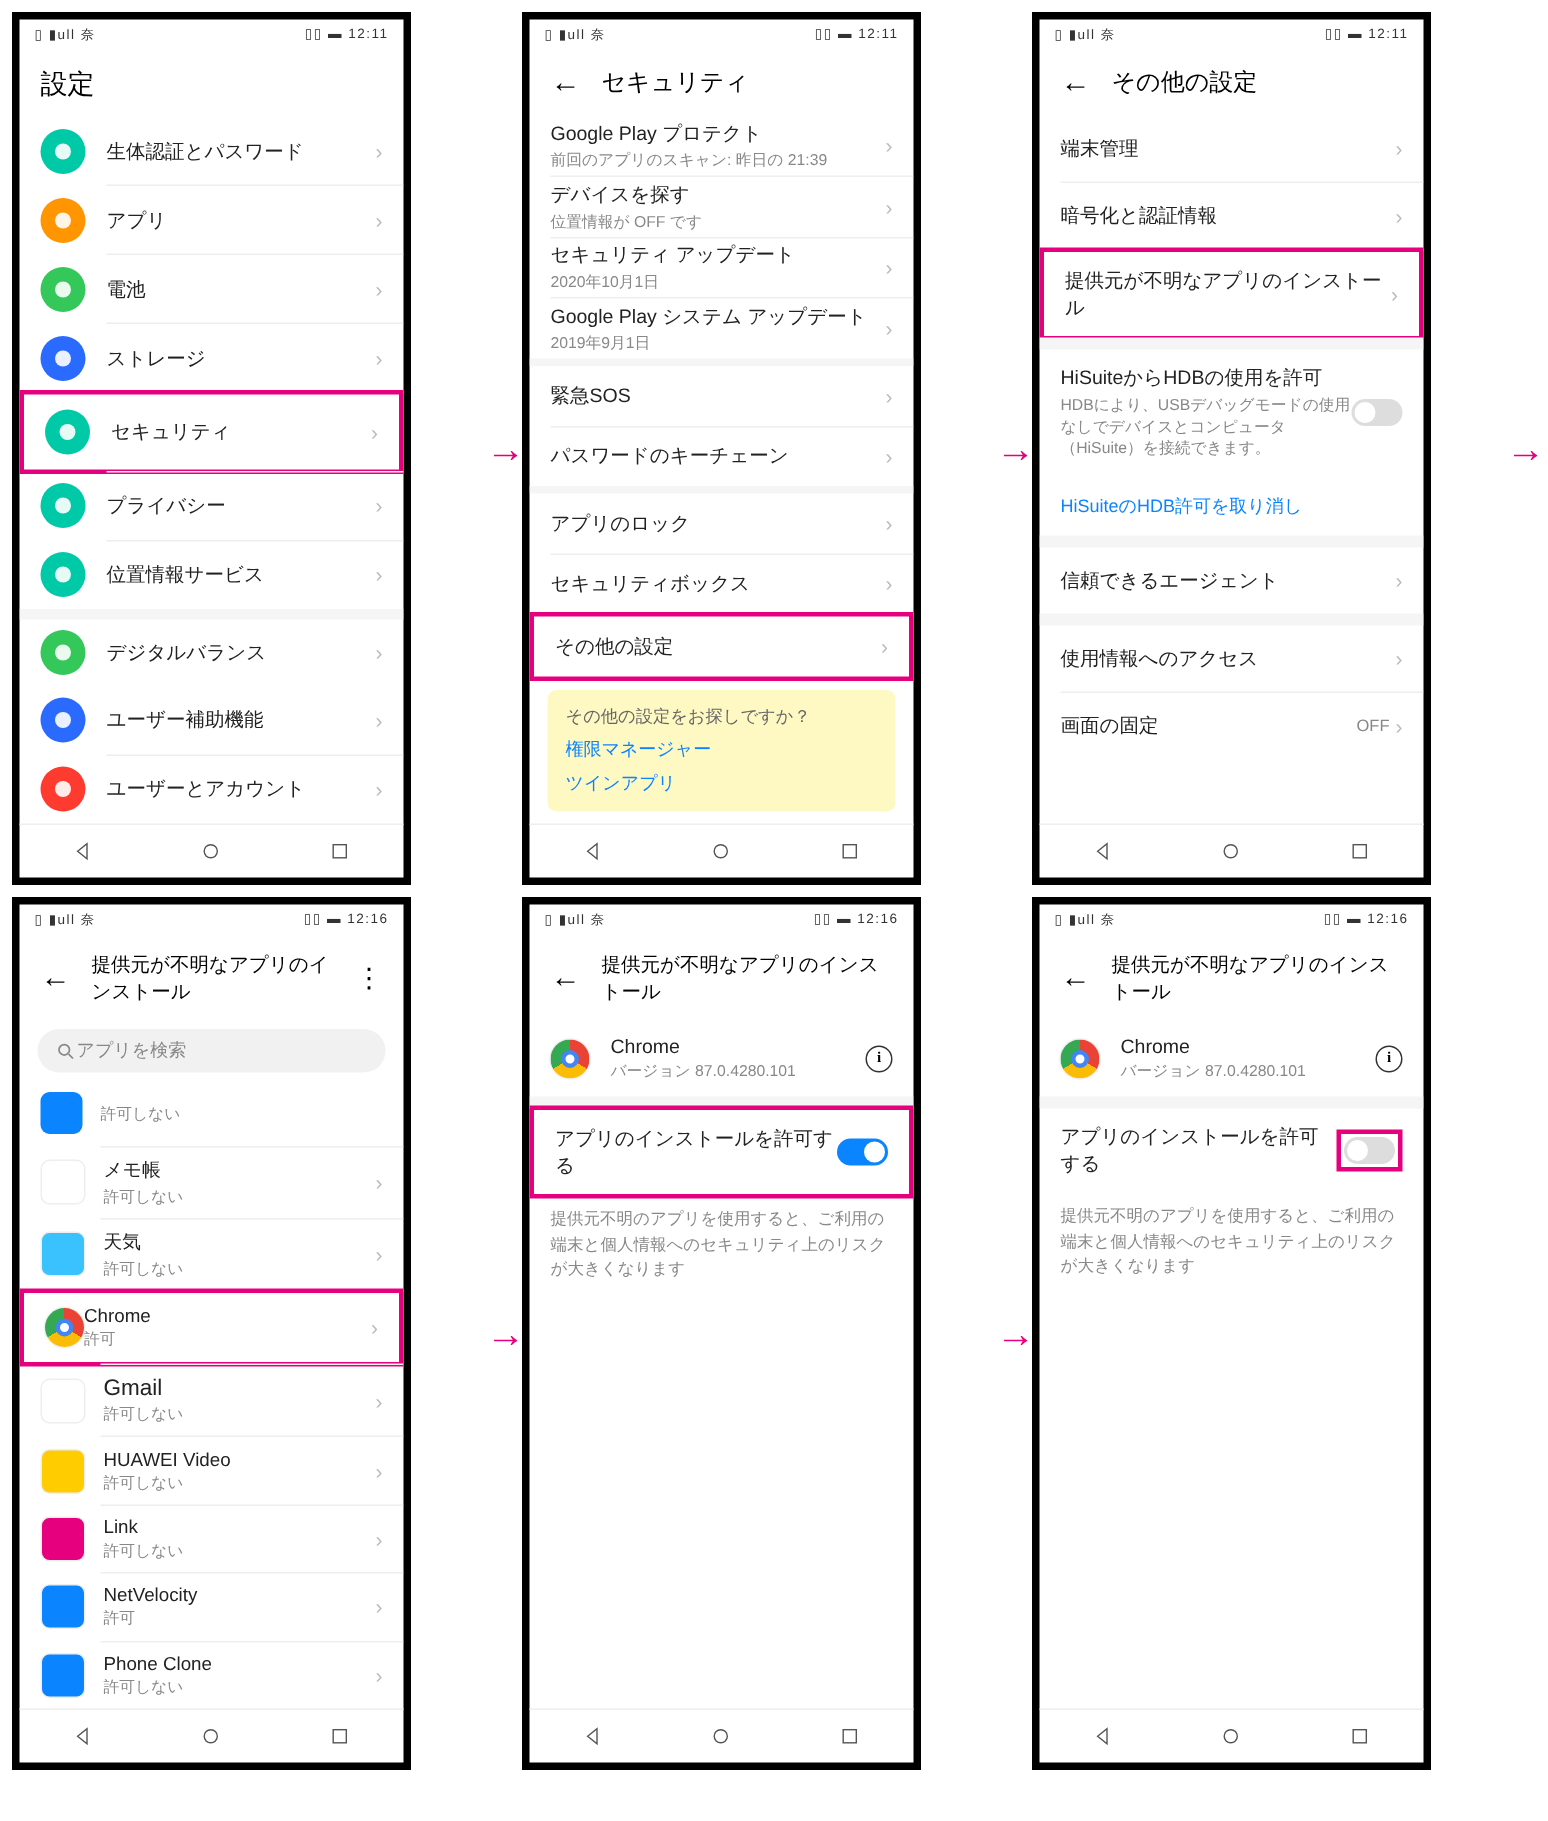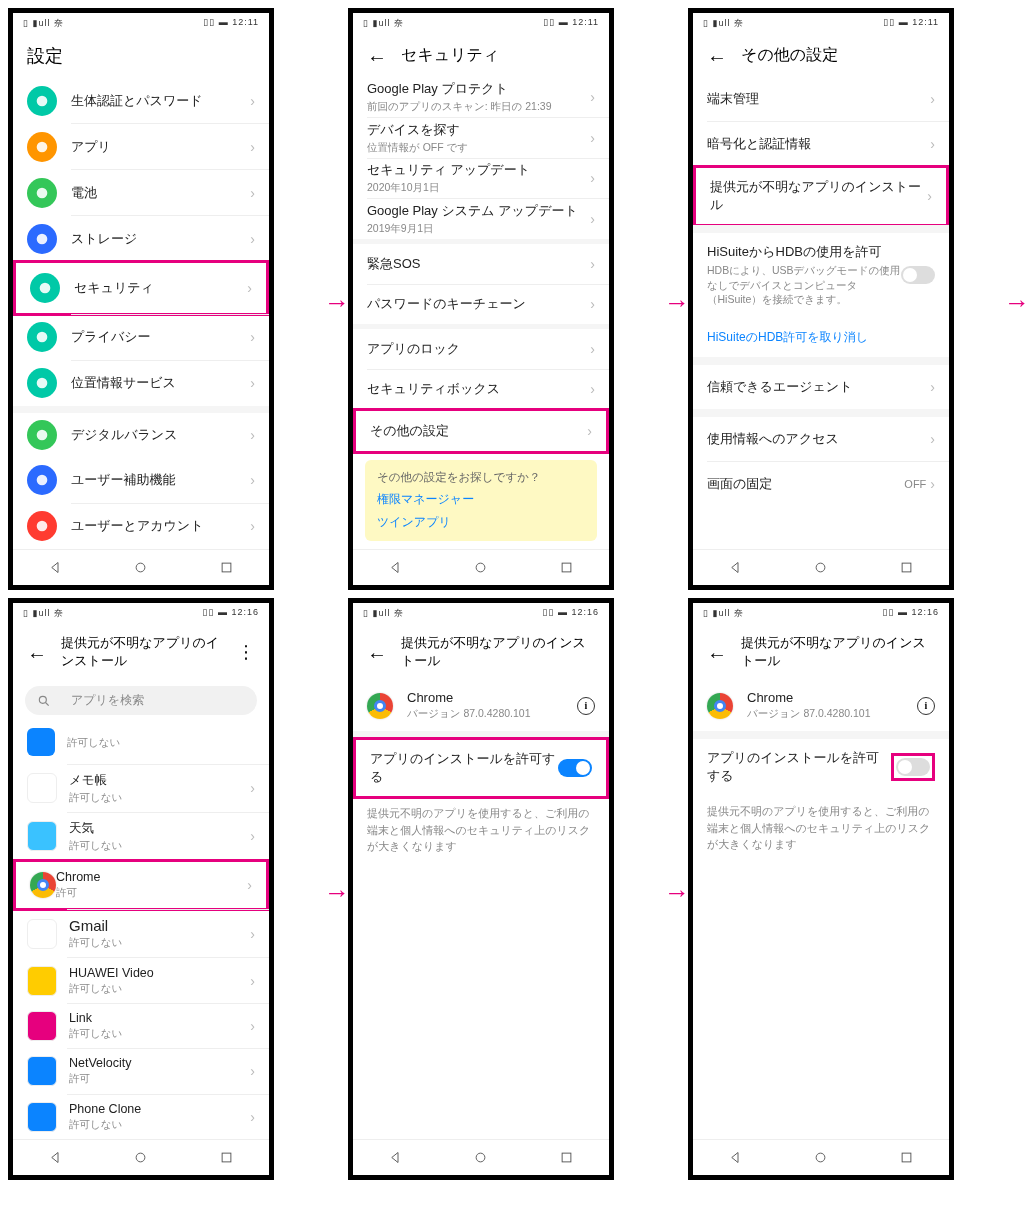--- a/index.html
+++ b/index.html
@@ -28,21 +28,21 @@
 .row .ico{width:30px;height:30px;border-radius:50%;display:flex;align-items:center;justify-content:center;margin-right:14px;flex-shrink:0}
 .row .ico svg{width:16px;height:16px}
 .row.thin{padding:8px 14px}
 .sep{height:8px;background:#f5f5f5}
 .sep.thin{height:1px;background:#eee;margin-left:14px}
 .hl{border:3px solid #e6007e;margin:-2px 0}
 .link{color:#0b84ff;font-size:12px}
 .disabled{color:#bbb}
 .smallc{background:#fef9c3;margin:8px 12px;padding:10px 12px;border-radius:6px;font-size:11.5px;color:#666}
 .appico{width:28px;height:28px;border-radius:6px;display:flex;align-items:center;justify-content:center;margin-right:12px;flex-shrink:0}
-.search{display:flex;align-items:center;background:#f1f1f1;margin:6px 12px;border-radius:18px;padding:6px 12px;font-size:12px;color:#888;gap:20px}
+.search{display:flex;align-items:center;background:#f1f1f1;margin:6px 12px;border-radius:18px;padding:6px 12px;font-size:12px;color:#888;gap:0}
 
 .toggle{width:34px;height:18px;border-radius:10px;position:relative}
 .toggle.on{background:#0b84ff}
 .toggle.off{background:#ddd}
 .toggle::after{content:"";position:absolute;width:14px;height:14px;border-radius:50%;background:#fff;top:2px}
 .toggle.on::after{right:2px}
 .toggle.off::after{left:2px}
 .warn{font-size:11px;color:#888;padding:8px 14px;line-height:1.5}
 
 .chrome-ico{background:#fff;border-radius:50%;width:26px;height:26px;box-shadow:0 0 2px rgba(0,0,0,.2);position:relative;overflow:hidden}

